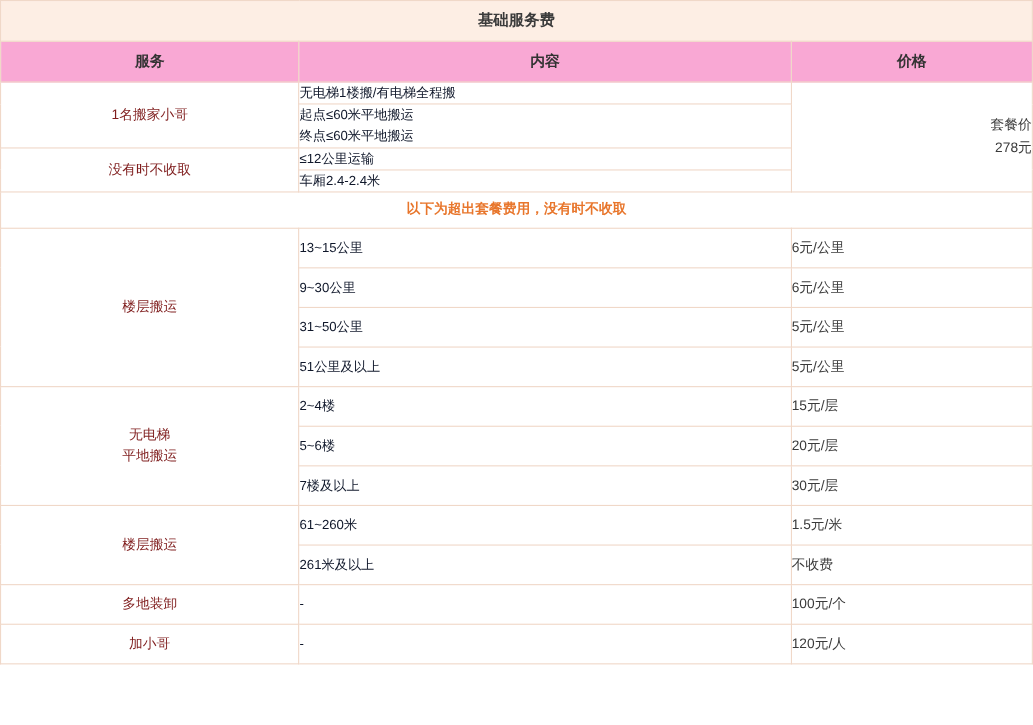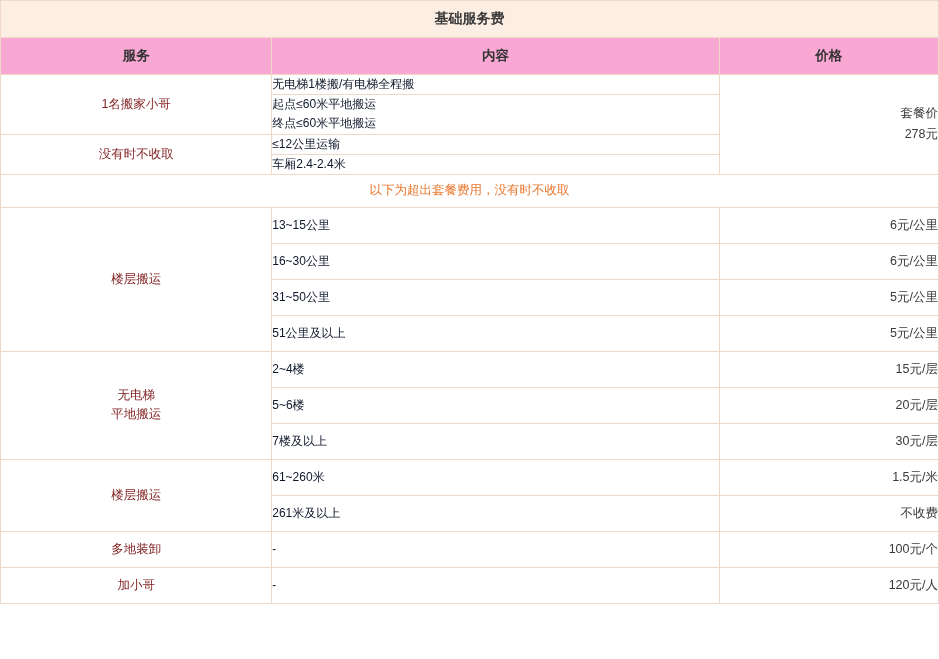--- a/index.html
+++ b/index.html
@@ -55,28 +55,29 @@
     font-size: 12px;
     color: #0f172a;
     line-height: 1.6;
     text-align: left;
   }
   .price-cell {
     padding: 10px 14px;
     font-size: 12.5px;
     color: #3a3a3a;
     line-height: 1.6;
-    text-align: right;
+    text-align: left;
   }
   .note-cell {
     text-align: center;
     color: #e8762c;
     font-size: 12.5px;
     height: 32px;
     background: #ffffff;
+    font-weight: bold;
   }
   .package-cell {
     padding: 0 14px;
     font-size: 12.5px;
     line-height: 1.7;
     color: #3a3a3a;
     text-align: right;
   }
   .col-a { width: 271px; }
   .col-b { width: 447px; }
@@ -124,21 +125,21 @@
     <tr>
       <td class="note-cell" colspan="3">以下为超出套餐费用，没有时不收取</td>
     </tr>
 
     <tr>
       <td class="label-cell row-h-35" rowspan="4">楼层搬运</td>
       <td class="content-cell row-h-35">13~15公里</td>
       <td class="price-cell row-h-35">6元/公里</td>
     </tr>
     <tr>
-      <td class="content-cell row-h-35">16~30公里</td>
+      <td class="content-cell row-h-35">9~30公里</td>
       <td class="price-cell row-h-35">6元/公里</td>
     </tr>
     <tr>
       <td class="content-cell row-h-35">31~50公里</td>
       <td class="price-cell row-h-35">5元/公里</td>
     </tr>
     <tr>
       <td class="content-cell row-h-35">51公里及以上</td>
       <td class="price-cell row-h-35">5元/公里</td>
     </tr>

